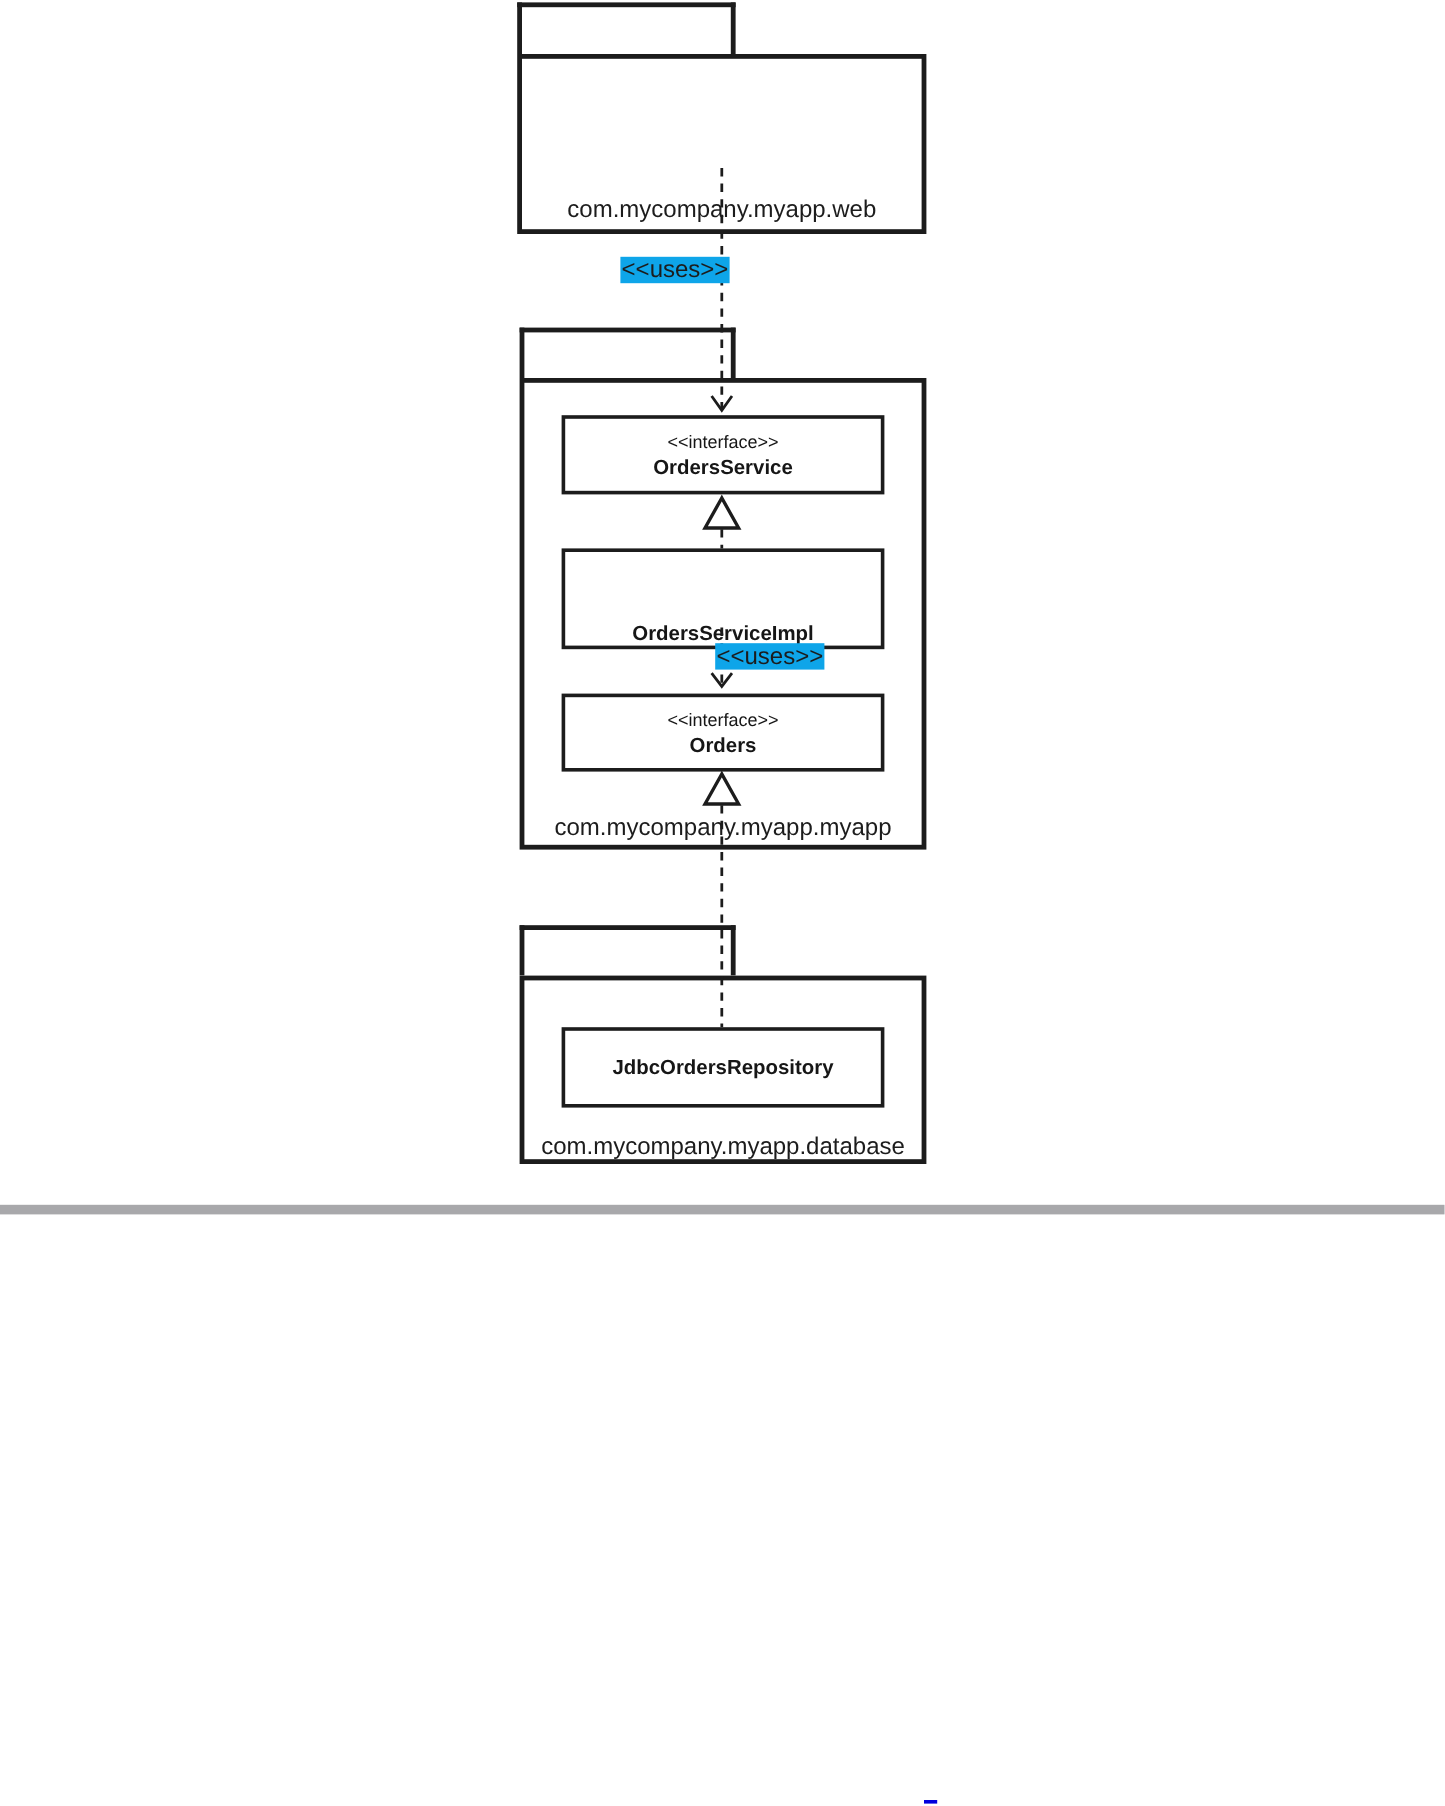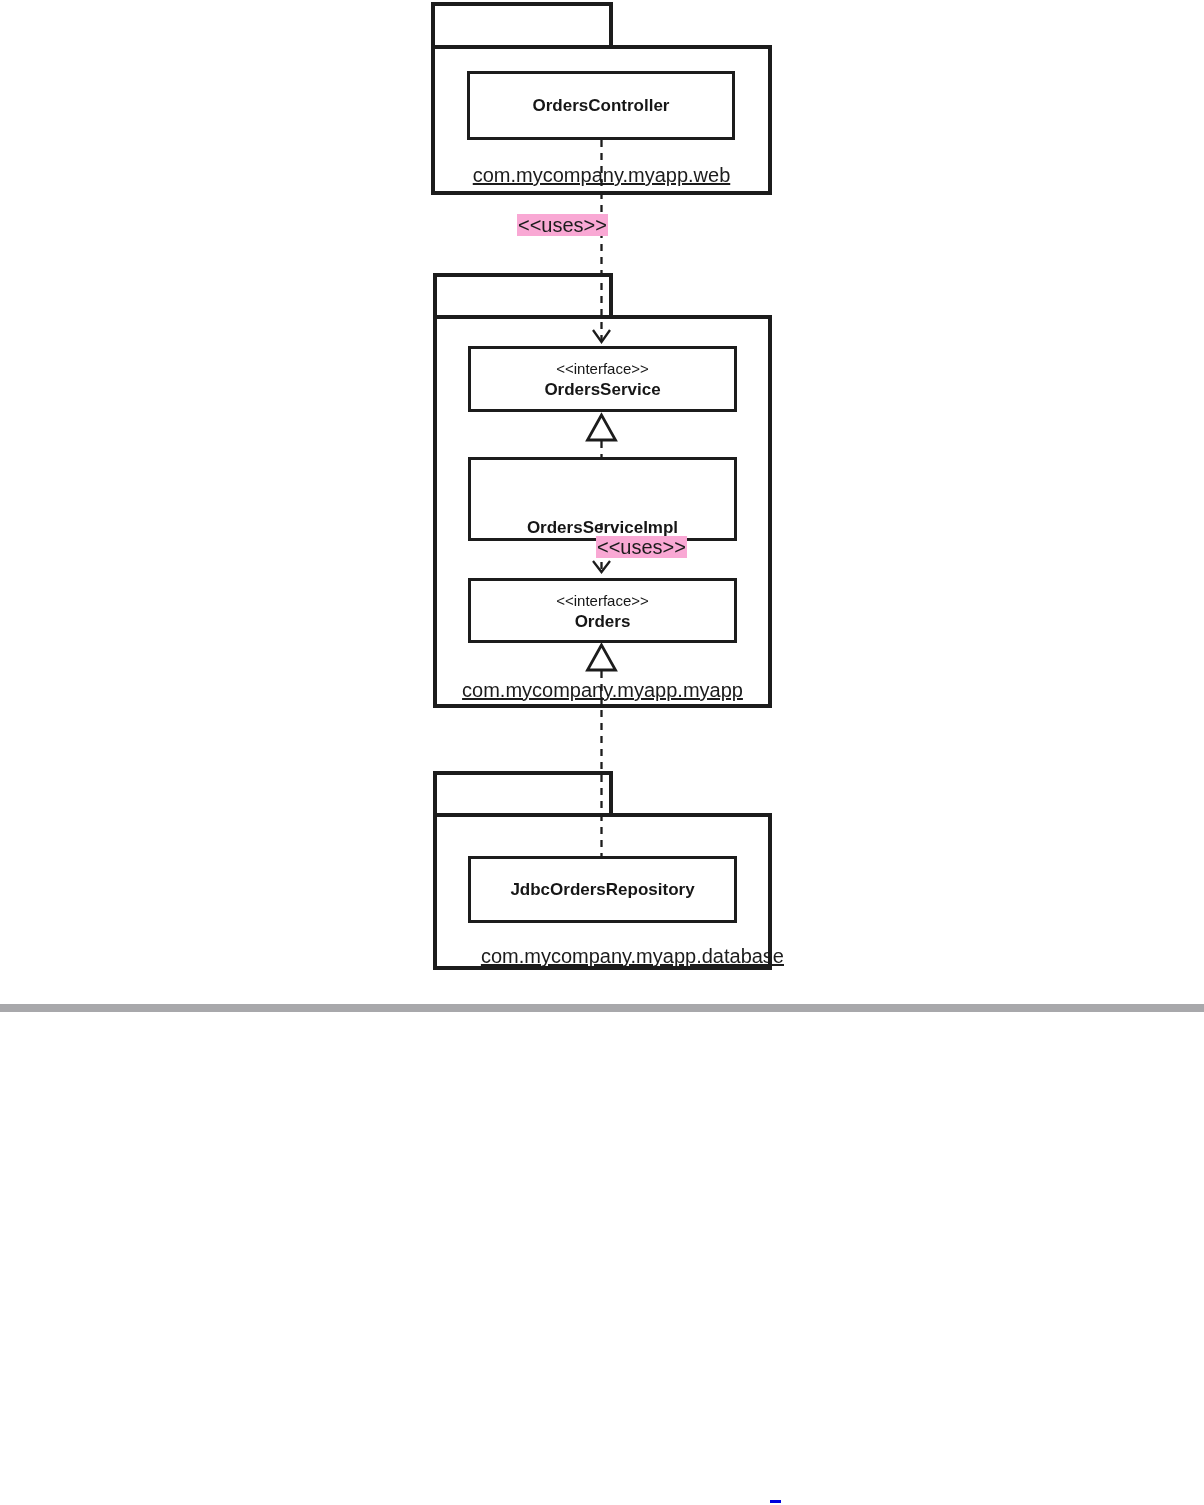--- a/index.html
+++ b/index.html
@@ -18,41 +18,38 @@
   }
   .cls {
     position:absolute; background:#fff; box-sizing:border-box;
     border:3px solid #1c1c1c; display:flex; flex-direction:column;
     align-items:center; justify-content:center; z-index:3;
   }
   .cls-name { font-size:17px; font-weight:bold; color:#161616; line-height:21px; }
   .cls-stereo { font-size:15px; color:#161616; line-height:21px; }
   .pkg-label {
     position:absolute; text-align:center; font-size:20px; color:#1c1c1c;
-    z-index:2; line-height:26px;text-decoration:underline;
+    z-index:2; line-height:26px;
   }
   .uses-label {
-    position:absolute; font-size:20px; color:#1c1c1c; background:#f9a8d4;
+    position:absolute; font-size:20px; color:#1c1c1c; background:#0ea5e9;
     z-index:6; line-height:22px; padding:0 1px;
   }
   .svg-overlay { position:absolute; left:0; top:0; z-index:5; pointer-events:none; }
   .divider { position:absolute; left:0; width:1204px; }
   .footnote-link { position:absolute; cursor:pointer; }
 </style>
 </head>
 <body>
 
 <div class="page">
 
   <div class="pkg" style="left:431px; top:2px; width:341px; height:193px;">
     <div class="pkg-tab" style="left:0; top:0; width:182px; height:43px;"></div>
     <div class="pkg-body" style="left:0; top:43px; width:341px; height:150px;"></div>
-    <div class="cls" style="left:36px; top:69px; width:268px; height:69px;">
-      <div class="cls-name">OrdersController</div>
-    </div>
     <div class="pkg-label" style="left:0; top:160px; width:341px;">com.mycompany.myapp.web</div>
   </div>
 
   <div class="pkg" style="left:433px; top:273px; width:339px; height:435px;">
     <div class="pkg-tab" style="left:0; top:0; width:180px; height:42px;"></div>
     <div class="pkg-body" style="left:0; top:42px; width:339px; height:393px;"></div>
     <div class="cls" style="left:35px; top:73px; width:269px; height:66px;">
       <div class="cls-stereo">&lt;&lt;interface&gt;&gt;</div>
       <div class="cls-name">OrdersService</div>
     </div>
@@ -65,21 +62,21 @@
     </div>
     <div class="pkg-label" style="left:0; top:404px; width:339px;">com.mycompany.myapp.myapp</div>
   </div>
 
   <div class="pkg" style="left:433px; top:771px; width:352px; height:199px;">
     <div class="pkg-tab" style="left:0; top:0; width:180px; height:42px;"></div>
     <div class="pkg-body" style="left:0; top:42px; width:339px; height:157px;"></div>
     <div class="cls" style="left:35px; top:85px; width:269px; height:67px;">
       <div class="cls-name">JdbcOrdersRepository</div>
     </div>
-    <div class="pkg-label" style="left:12px; top:172px; width:339px;text-align:right;">com.mycompany.myapp.database</div>
+    <div class="pkg-label" style="left:0; top:172px; width:339px;">com.mycompany.myapp.database</div>
   </div>
 
   <svg class="svg-overlay" width="1204" height="1010" viewBox="0 0 1204 1010">
 
     <path d="M601.5,140 L601.5,341" stroke="#1c1c1c" stroke-width="2.3" stroke-dasharray="7,6" fill="none"></path>
     <path d="M593,330 L601.5,342 L610,330" stroke="#1c1c1c" stroke-width="2.3" fill="none"></path>
 
     <polygon points="601.5,415 587.5,440 615.5,440" fill="#ffffff" stroke="#1c1c1c" stroke-width="2.8"></polygon>
     <path d="M601.5,441 L601.5,457" stroke="#1c1c1c" stroke-width="2.3" stroke-dasharray="7,6" fill="none"></path>
 

